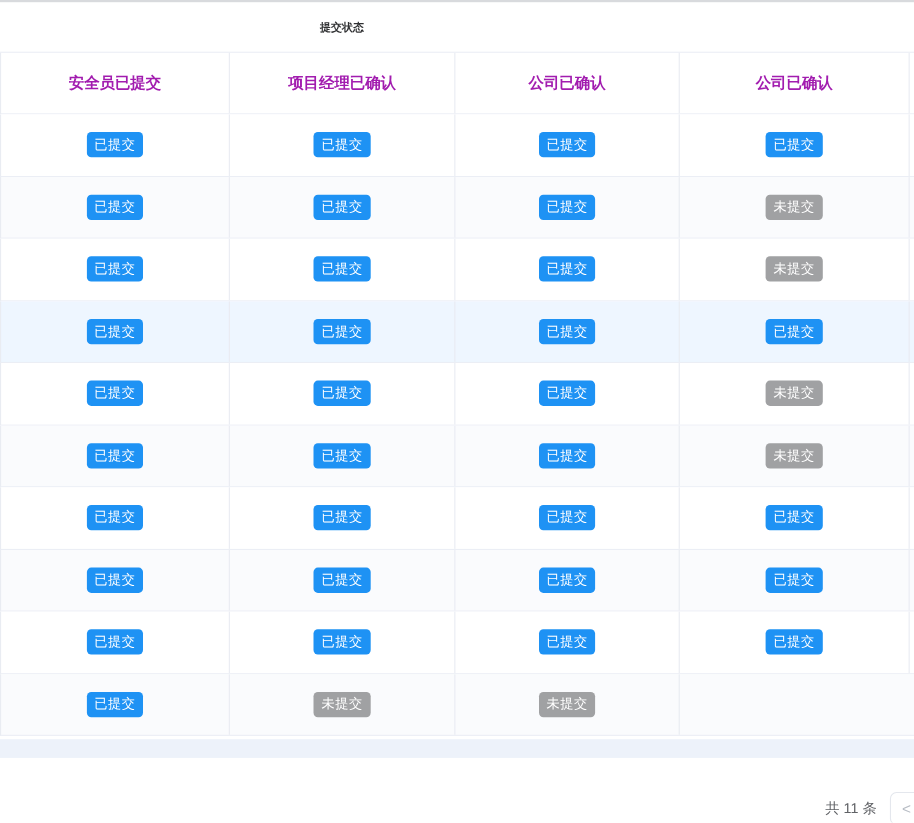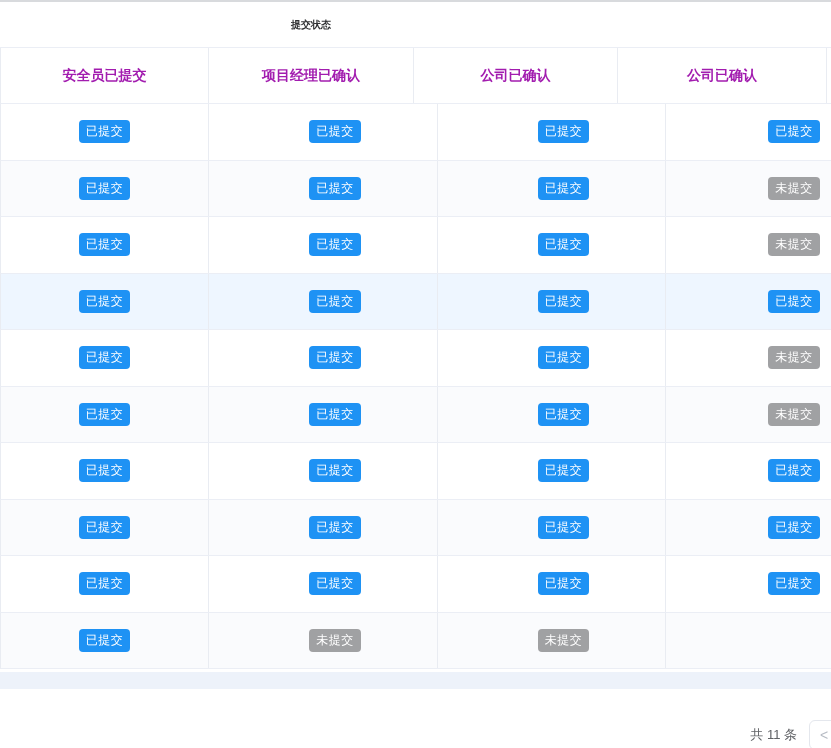--- a/index.html
+++ b/index.html
@@ -43,21 +43,20 @@
   }
   .header-row .cell {
     font-size:14px; font-weight:700; color:#a21caf;font-family:Liberation Serif, serif;
   }
 
   .tbody { flex:0 0 auto; }
   .row {
     height:56.5px; border-bottom:1px solid #ebeef5;
     border-left:1px solid #e9ecf2;
     background:#ffffff;
-    gap:24px;
   }
   .row.striped { background:#fafbfd; }
   .row.highlighted { background:#eef6ff; }
 
   .badge {
     display:inline-block; padding:5px 7px; border-radius:4px;
     color:#ffffff; font-size:12px; line-height:1.1;
     letter-spacing:0.5px; white-space:nowrap;
   }
 

